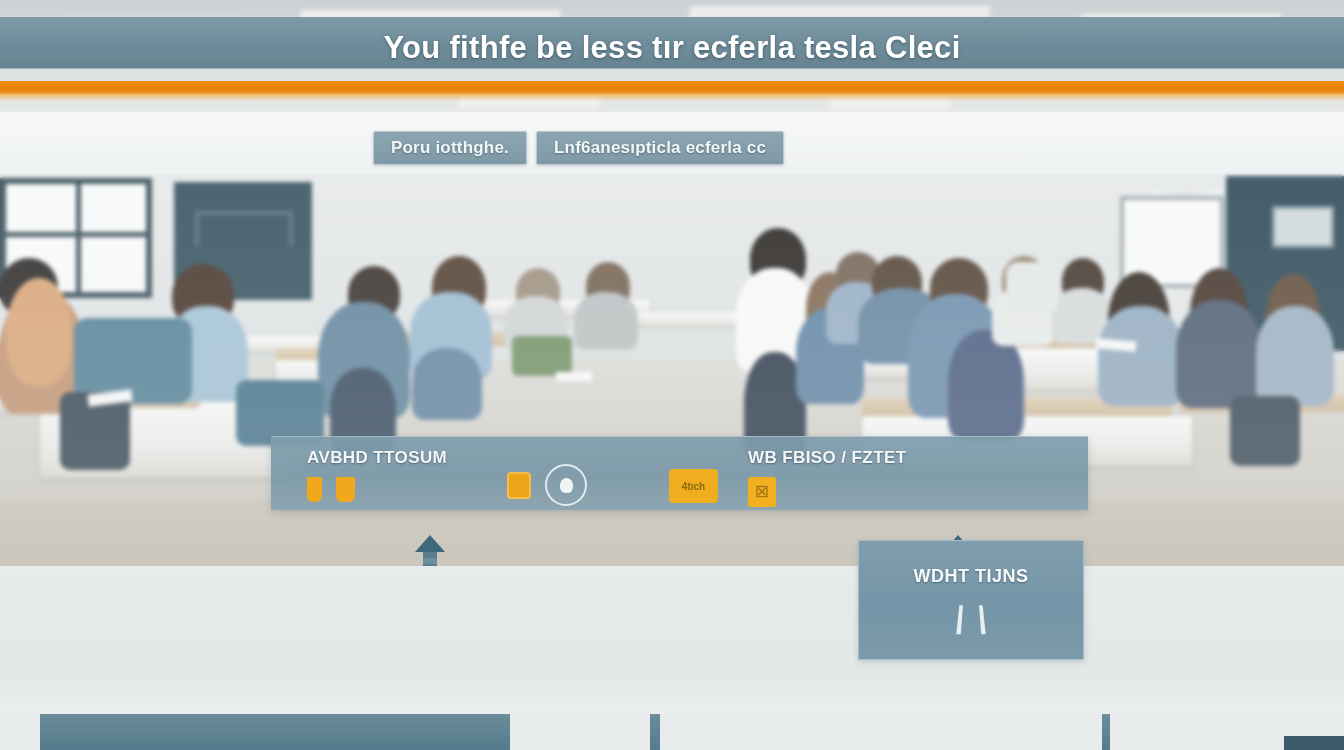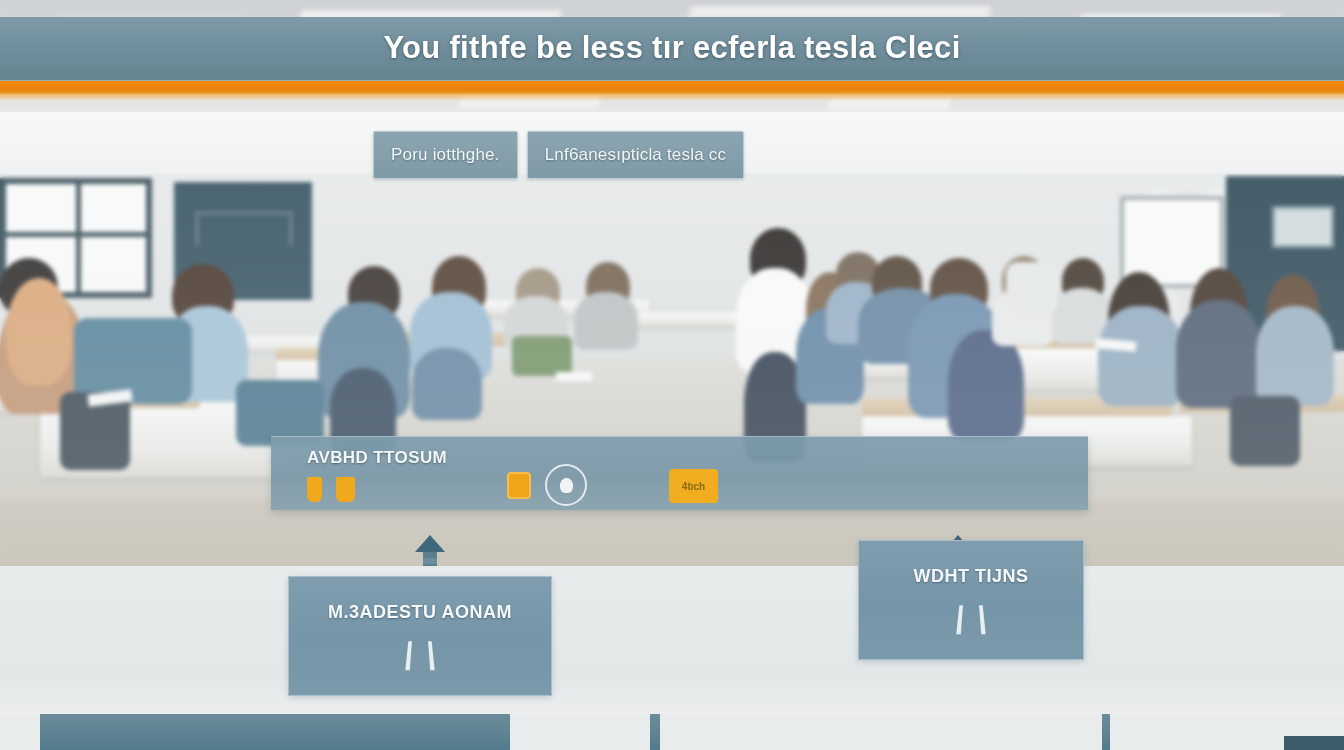--- a/index.html
+++ b/index.html
@@ -128,21 +128,21 @@
   .photo-veil {
     position: absolute; left: 0; top: 0;
     width: 1344px; height: 568px;
     background: linear-gradient(180deg, rgba(255,255,255,.10) 0%, rgba(236,240,241,.22) 62%, rgba(225,230,232,.30) 100%);
     pointer-events: none;
   }
 
   
   .header {
     position: absolute; left: 0; top: 17px;
-    width: 1344px; height: 64px;
+    width: 1344px; height: 52px;
     background: linear-gradient(180deg, #7f9aa7 0%, #6e8c9a 55%, #66848f 100%);
     box-shadow: 0 -1px 0 rgba(255,255,255,.35) inset;
   }
   .header-title {
     position: absolute; left: 0; right: 0; top: 13px;
     text-align: center;
     color: #ffffff;
     font-size: 31px;
     font-weight: bold;
     letter-spacing: .3px;
@@ -165,29 +165,29 @@
     position: absolute; left: 0; top: 112px;
     width: 1344px; height: 62px;
     background: linear-gradient(180deg, rgba(250,251,251,.82) 0%, rgba(242,245,246,.58) 100%);
   }
   .tabs {
     position: absolute; left: 373px; top: 131px;
     display: flex; gap: 9px;
     align-items: flex-start;
   }
   .tab {
-    height: 48px;
+    height: 34px;
     padding: 0 17px;
     display: flex; align-items: center; justify-content: center;
     background: linear-gradient(180deg, #8ca6b1 0%, #7e9aa6 100%);
     border: 1px solid rgba(255,255,255,.45);
     border-radius: 2px;
     color: #f2f6f7;
     font-size: 17px;
-    font-weight: 400;
+    font-weight: 700;
     letter-spacing: .2px;
     white-space: nowrap;
     text-shadow: 0 1px 2px rgba(40,60,70,.5);
     box-shadow: 0 1px 3px rgba(60,80,90,.25);
   }
 
   
   .mid-panel {
     position: absolute; left: 271px; top: 436px;
     width: 817px; height: 74px;
@@ -434,21 +434,21 @@
   </div>
   <div class="header-accent"></div>
   <div class="header-accent-soft"></div>
 
   <div class="tabbar"></div>
   <div class="tabs">
     <div class="tab">
       <span>Poru iotthghe.</span>
     </div>
     <div class="tab">
-      <span>Lnf6anesıpticla tesla cc</span>
+      <span>Lnf6anesıpticla ecferla cc</span>
     </div>
   </div>
 
   <div class="mid-panel">
 
     <div class="mid-sec" style="left:36px;top:11px;">
       <div class="mid-label">AVBHD TTOSUM</div>
       <div class="mid-icons">
         <div class="ic-badge"></div>
         <div class="ic-badge wide"></div>
@@ -463,20 +463,28 @@
           </div>
       </div>
     </div>
 
     <div class="mid-sec" style="left:398px;top:32px;">
       <div class="ic-card">
         <span>4tıch</span>
       </div>
     </div>
 
+    <div class="mid-sec" style="left:477px;top:11px;">
+      <div class="mid-label">WB FBISO / FZTET</div>
+      <div class="mid-icons">
+        <div class="ic-tile">
+          <span>☒</span>
+        </div>
+      </div>
+    </div>
 
   </div>
 
   <div class="connector">
     <div class="conn-line" style="left:423px;top:552px;height:38px;"></div>
     <div class="conn-arrow" style="left:415px;top:535px;"></div>
   </div>
   <div class="connector">
     <div class="conn-line" style="left:951px;top:552px;height:38px;"></div>
     <div class="conn-arrow" style="left:943px;top:535px;"></div>
@@ -486,26 +494,20 @@
   </div>
   <div class="connector">
     <div class="conn-line" style="left:706px;top:696px;height:40px;background:#f0f3f4;"></div>
   </div>
   <div class="connector">
     <div class="conn-line" style="left:951px;top:696px;height:24px;"></div>
   </div>
 
   <div class="lower-zone"></div>
 
-  <div class="card" style="left:288px;top:576px;width:264px;height:120px;">
-    <div class="card-title">M.3ADESTU AONAM</div>
-    <div class="card-glyph">
-      <div class="glyph-chev-thin"></div>
-    </div>
-  </div>
 
 
   <div class="card" style="left:858px;top:540px;width:226px;height:120px;">
     <div class="card-title">WDHT TIJNS</div>
     <div class="card-glyph">
       <div class="glyph-chev-thin"></div>
     </div>
   </div>
 
   <div class="footer"></div>

